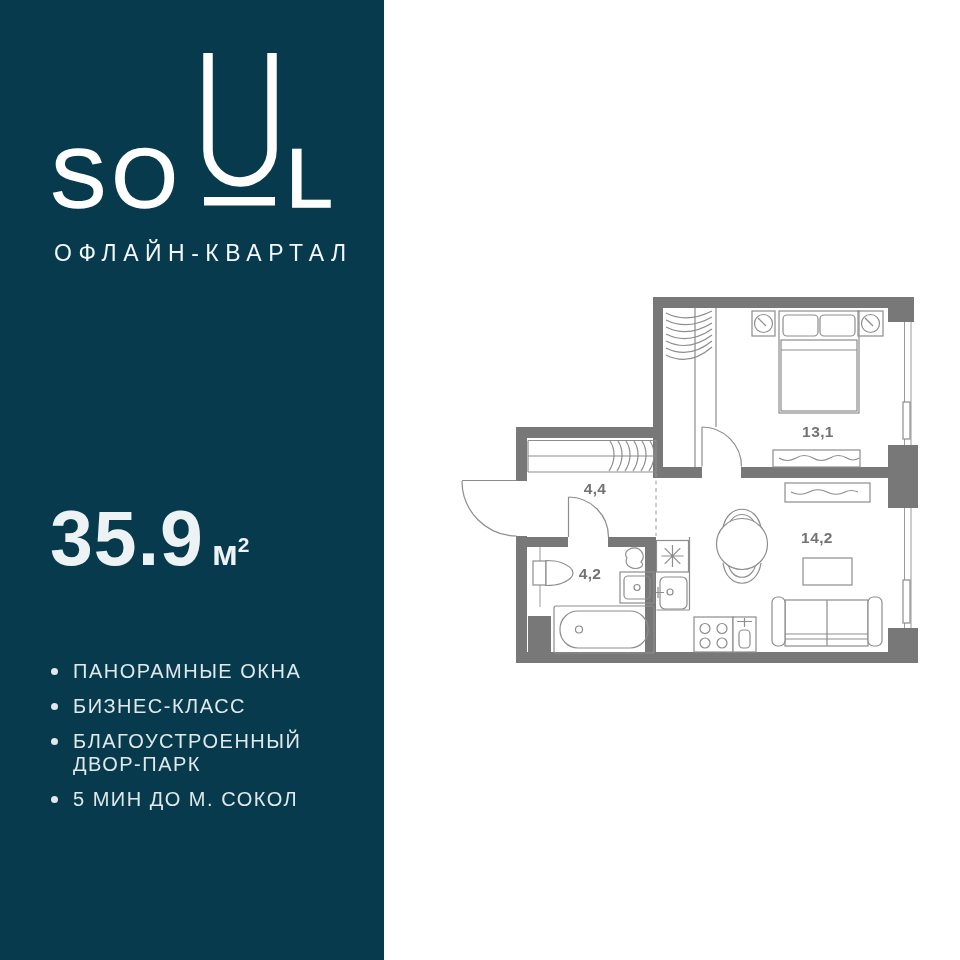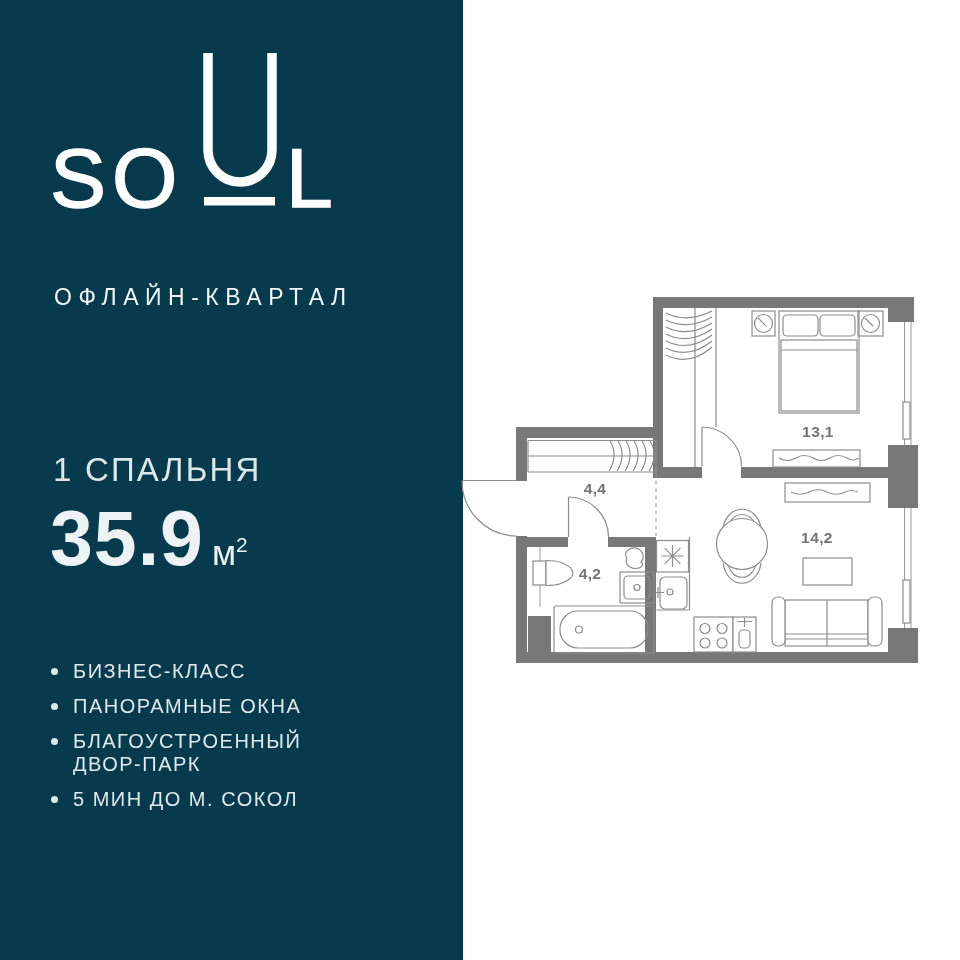--- a/index.html
+++ b/index.html
@@ -2,37 +2,37 @@
 <html><head>
 <meta charset="utf-8">
 <style>
   html,body{margin:0;padding:0;background:#ffffff;}
   .canvas{
     position:relative;width:960px;height:960px;background:#ffffff;overflow:hidden;
     font-family:"Liberation Sans",sans-serif;
   }
   
   .panel{
-    position:absolute;left:0;top:0;width:463px;height:960px;
+    position:absolute;left:0;top:0;width:384px;height:960px;
     background:#063a4c;
   }
   .logo-svg{position:absolute;left:45px;top:45px;}
   .subtitle{
     position:absolute;left:54px;top:240px;
-    color:#f2f7f8;font-size:23px;letter-spacing:6.5px;font-weight:400;white-space:nowrap;margin-top:44px;
+    color:#f2f7f8;font-size:23px;letter-spacing:6.5px;font-weight:400;white-space:nowrap;
   }
   .bedrooms{
     position:absolute;left:53px;top:451px;
     color:#dce7ea;font-size:33px;letter-spacing:2.2px;font-weight:400;white-space:nowrap;
   }
   .area{
     position:absolute;left:50px;top:494px;color:#edf3f4;white-space:nowrap;
   }
   .area .num{font-size:77px;font-weight:700;letter-spacing:1px;}
-  .area .unit{font-size:35px;font-weight:400;margin-left:8px;}
+  .area .unit{font-size:35px;font-weight:700;margin-left:8px;}
   .area .unit sup{font-size:21px;}
   .features{
     position:absolute;left:50px;top:660px;margin:0;padding:0;list-style:none;
     width:290px;color:#dfe9eb;font-size:20px;letter-spacing:1.5px;line-height:1.15;
   }
   .features li{position:relative;padding-left:23px;margin-bottom:12px;}
   .features .dot{
     position:absolute;left:1px;top:8px;width:7px;height:7px;border-radius:50%;
     background:#dfe9eb;
   }
@@ -56,34 +56,33 @@
 
     <svg class="logo-svg" width="320" height="172" viewBox="45 45 320 172">
       <text x="50" y="207" font-size="84" letter-spacing="6" fill="#ffffff" stroke="#ffffff" stroke-width="1.6">SO</text>
       <path d="M 208,53 V 150 A 32,32 0 0 0 272,150 V 53" fill="none" stroke="#ffffff" stroke-width="9.5"></path>
       <rect x="204" y="197" width="71" height="8.5" fill="#ffffff"></rect>
       <text x="286" y="207" font-size="84" fill="#ffffff" stroke="#ffffff" stroke-width="1.6">L</text>
     </svg>
 
     <div class="subtitle">ОФЛАЙН-КВАРТАЛ</div>
 
-    <div class="bedrooms">1 СПАЛЬНЯ</div>
 
     <div class="area">
       <span class="num">35.9</span><span class="unit"><span>м</span><sup>2</sup></span>
     </div>
 
     <ul class="features">
       <li>
         <span class="dot"></span>
+        <span>ПАНОРАМНЫЕ ОКНА</span>
+      </li>
+      <li>
+        <span class="dot"></span>
         <span>БИЗНЕС-КЛАСС</span>
-      </li>
-      <li>
-        <span class="dot"></span>
-        <span>ПАНОРАМНЫЕ ОКНА</span>
       </li>
       <li>
         <span class="dot"></span>
         <span>БЛАГОУСТРОЕННЫЙ ДВОР-ПАРК</span>
       </li>
       <li>
         <span class="dot"></span>
         <span>5 МИН ДО М. СОКОЛ</span>
       </li>
     </ul>

